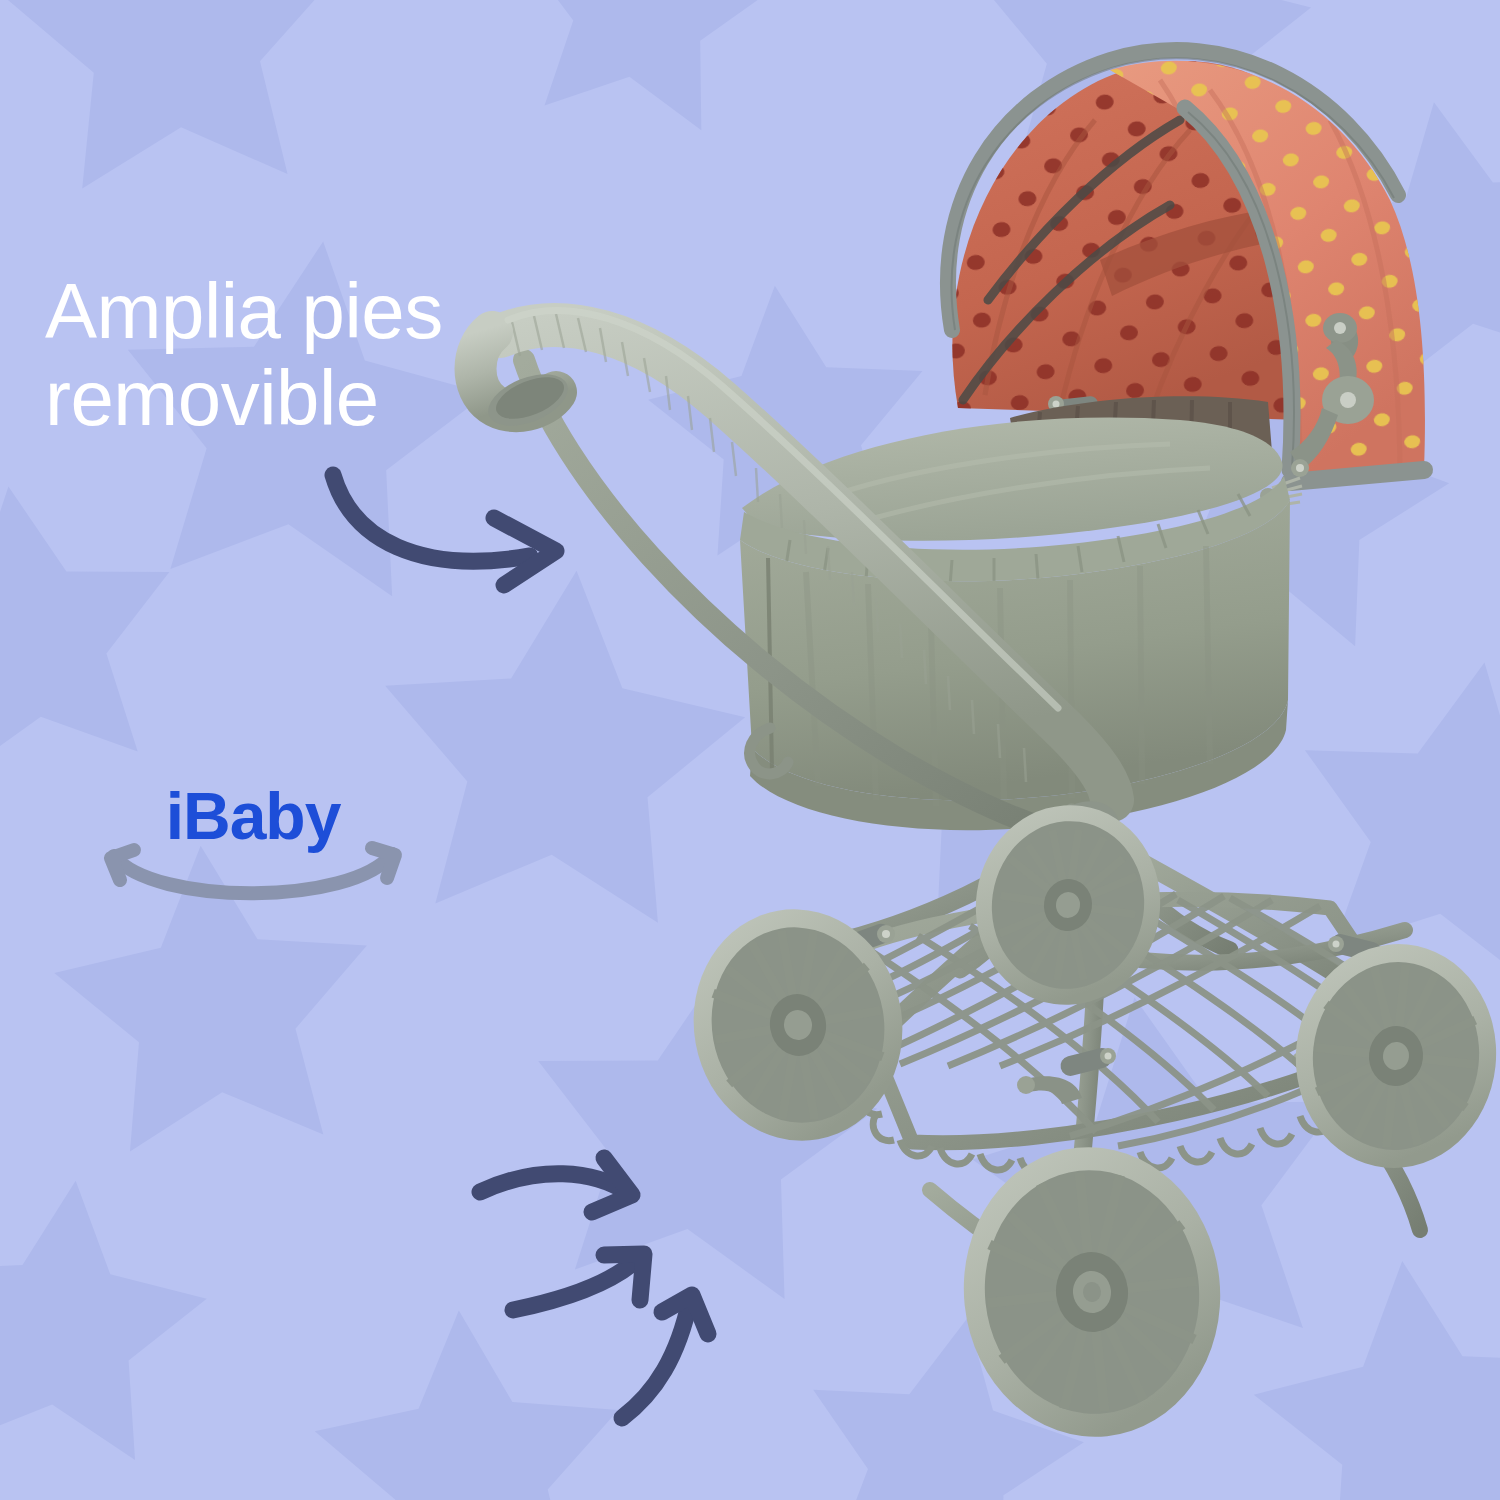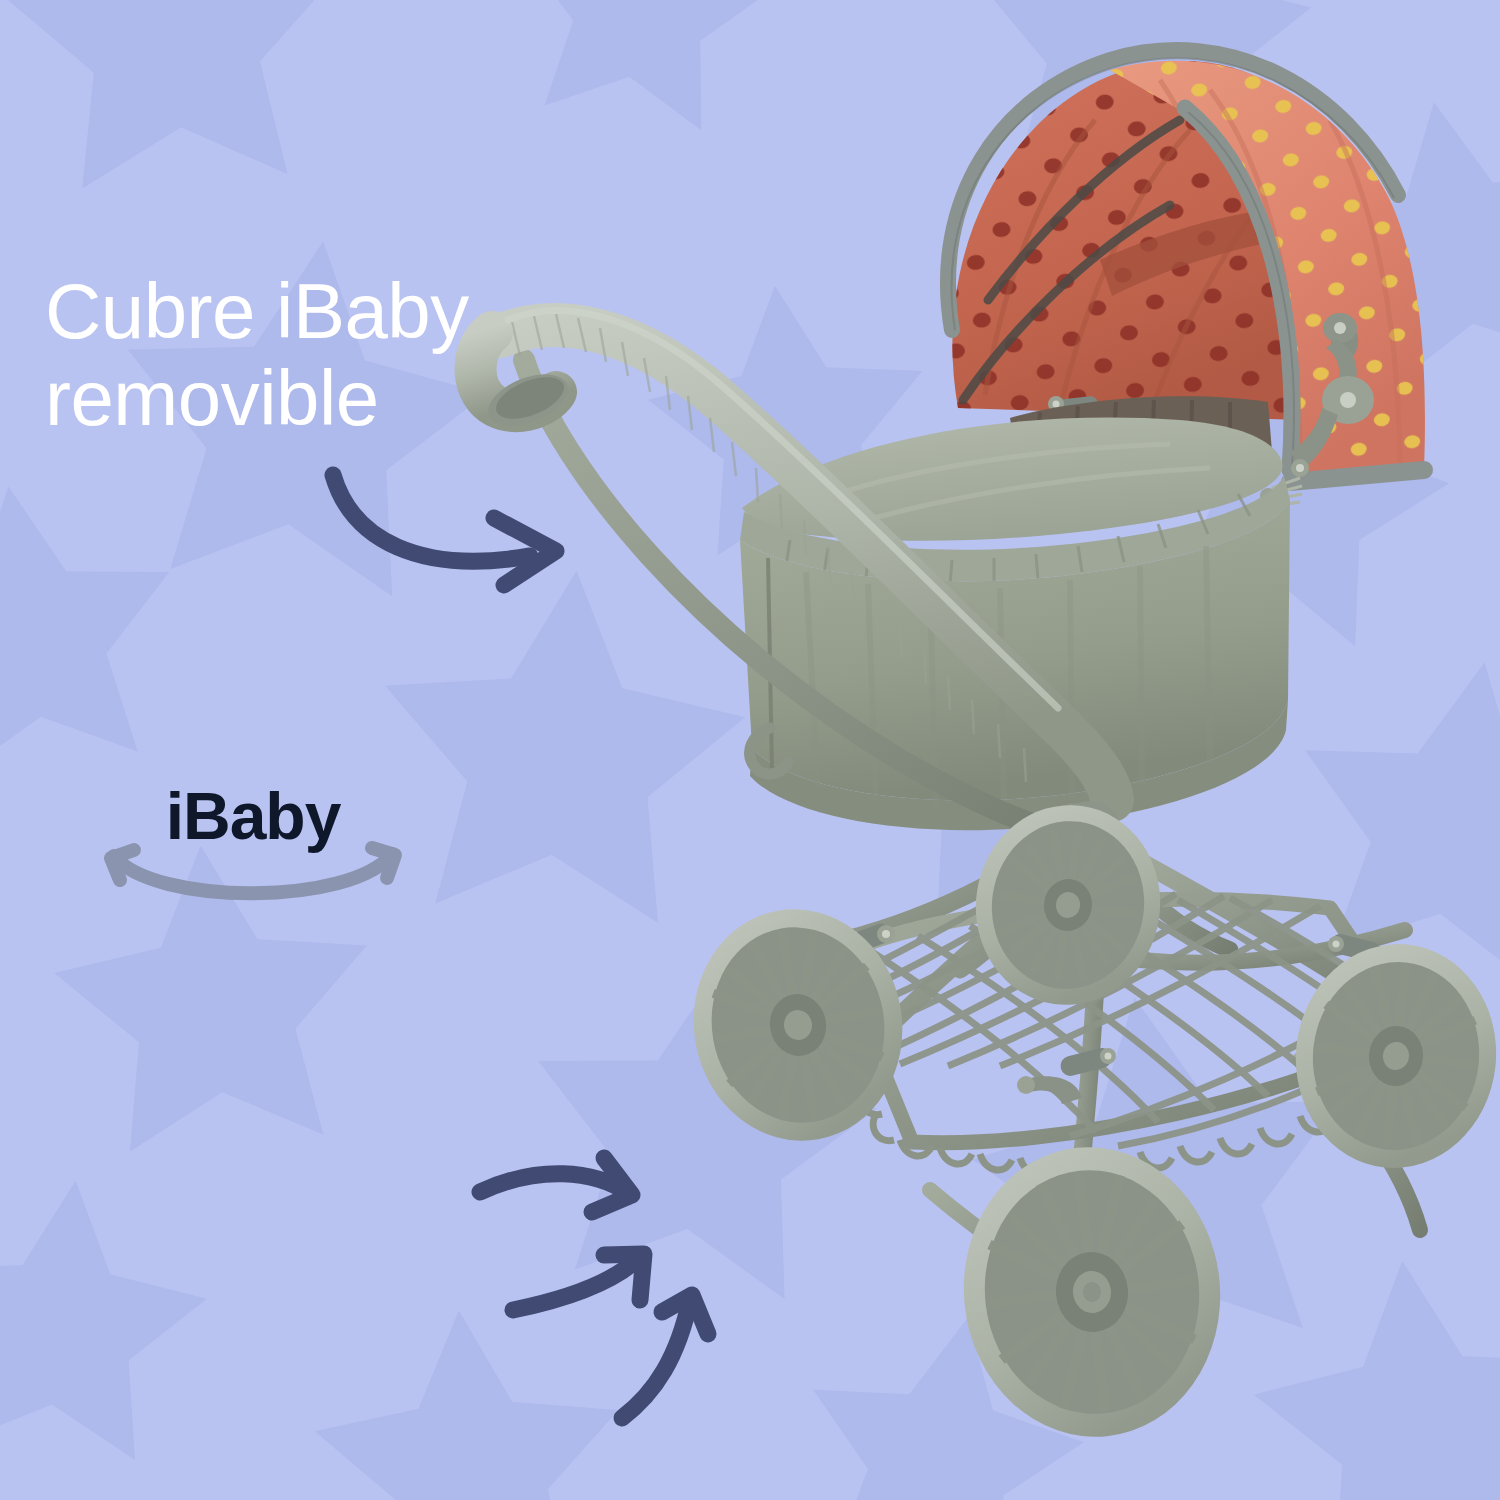--- a/index.html
+++ b/index.html
@@ -13,21 +13,21 @@
   .txt{
     position:absolute;color:#ffffff;font-weight:300;
     font-family:"Liberation Sans", sans-serif;
     letter-spacing:-0.5px;line-height:1.12;white-space:pre-line;
   }
   #feature-1{left:45px;top:268px;font-size:78px;}
   #feature-2{left:110px;top:1238px;font-size:78px;}
   #logo-wrap{position:absolute;left:98px;top:778px;width:310px;height:140px;}
   #logo-text{
     position:absolute;left:0;top:0;width:310px;text-align:center;
-    font-size:66px;font-weight:700;color:#0f172a;
+    font-size:66px;font-weight:700;color:#1d4ed8;
     font-family:"Liberation Sans", sans-serif;letter-spacing:-1px;
   }
   svg{display:block;}
 </style>
 </head>
 <body>
 
 <div id="stage">
 
   <svg class="layer" width="1500" height="1500" viewBox="0 0 1500 1500">
@@ -476,17 +476,17 @@
     <div id="logo-text">iBaby</div>
     <svg width="310" height="140" viewBox="0 0 310 140" style="position:absolute;left:0;top:0;">
       <g fill="none" stroke="#8a94ae" stroke-width="14" stroke-linecap="round" stroke-linejoin="round">
         <path d="M16,78 C56,128 254,128 294,76"></path>
         <path d="M36,72 L13,80 L22,102"></path>
         <path d="M274,70 L297,77 L289,100"></path>
       </g>
     </svg>
   </div>
 
-  <div class="txt" id="feature-1">Cubre iBaby
+  <div class="txt" id="feature-1">Amplia pies
 removible</div>
 
 
 </div>
 
 </body></html>

